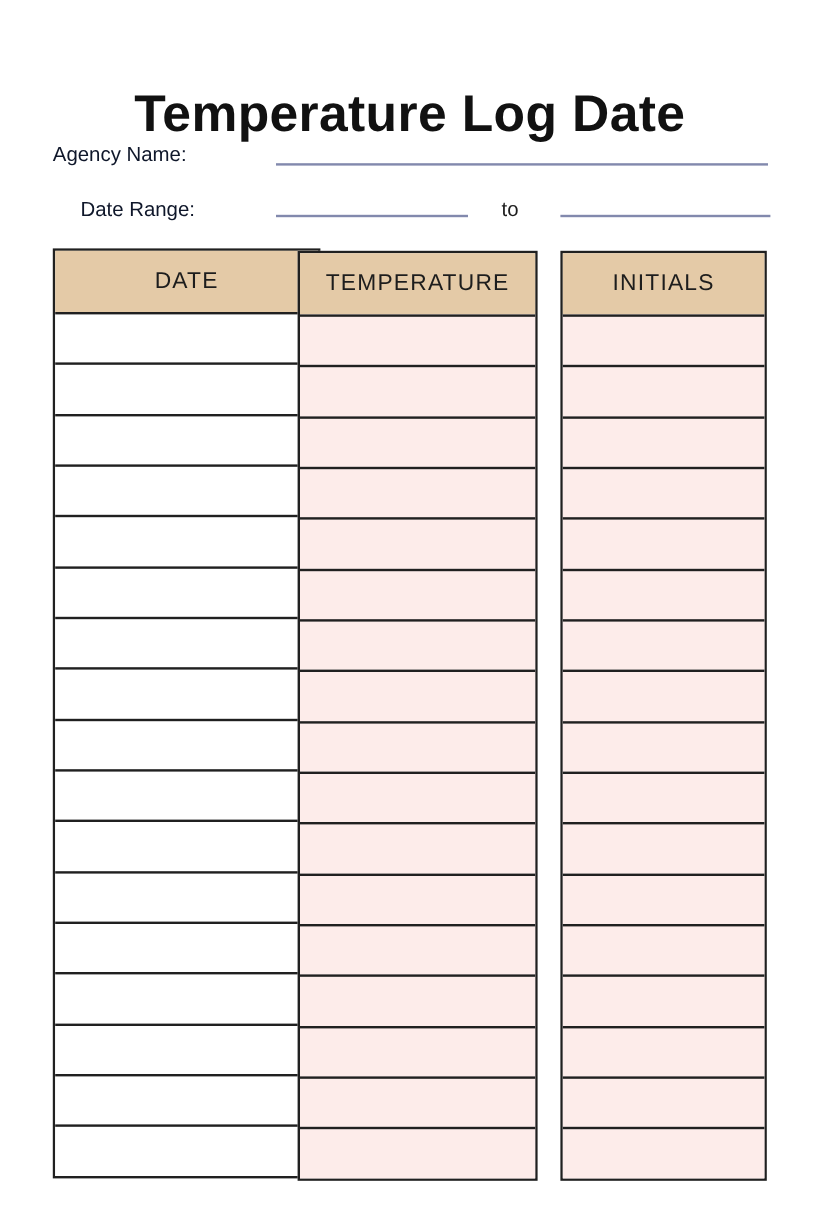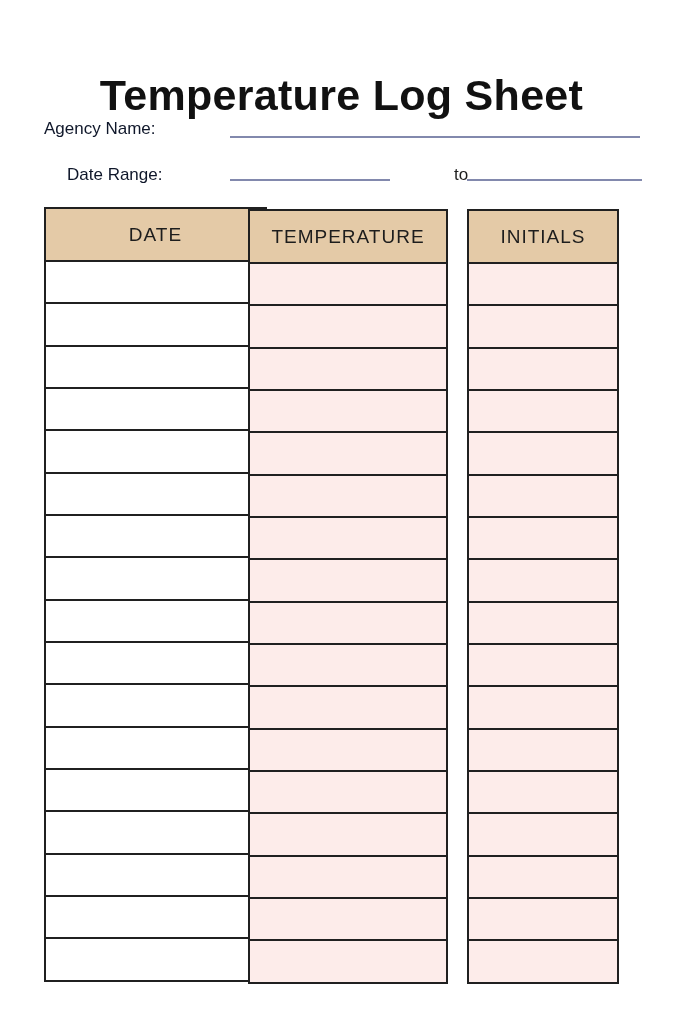--- a/index.html
+++ b/index.html
@@ -23,60 +23,60 @@
     letter-spacing: 0.3px;
     color: #111111;
   }
   .field-label {
     position: absolute;
     font-size: 17px;
     color: #0f172a;
   }
   .agency-label { left: 44px; top: 119px; }
   .daterange-label { left: 44px; top: 165px; margin-left: 23px; }
-  .to-label { position: absolute; left: 418px; top: 165px; font-size: 17px; color: #1d1d1d; margin-left: 36px; }
+  .to-label { position: absolute; left: 418px; top: 165px; font-size: 17px; color: #1d1d1d; }
   .blank-line {
     position: absolute;
     height: 2px;
     background: var(--underline, #8289ad);
   }
   .agency-line { left: 230px; top: 136px; width: 410px; }
   .daterange-start-line { left: 230px; top: 179px; width: 160px; }
   .daterange-end-line { left: 467px; top: 179px; width: 175px; }
 
   .col {
     position: absolute;
     box-sizing: border-box;
     border: 2px solid var(--border, #202020);
     background: #ffffff;
   }
   .col-date       { left: 44px;  top: 207px; width: 223px; }
   .col-temperature{ left: 248px; top: 209px; width: 200px; }
-  .col-initials   { left: 467px; top: 209px; width: 152px; }
+  .col-initials   { left: 467px; top: 209px; width: 172px; }
   .col-header {
     height: 51px;
     display: flex;
     align-items: center;
     justify-content: center;
     background: var(--header-bg, #e4caa7);
     font-size: 19px;
     letter-spacing: 1px;
     color: #1d1d1d;
   }
   .cell {
     height: 40.33px;
     border-top: 2px solid var(--border, #202020);
   }
 </style>
 </head>
 <body>
 
 <div class="page">
 
-  <h1 class="title">Temperature Log Sheet</h1>
+  <h1 class="title">Temperature Log Date</h1>
 
   <span class="field-label agency-label">Agency Name:</span>
   <div class="blank-line agency-line"></div>
 
   <span class="field-label daterange-label">Date Range:</span>
   <div class="blank-line daterange-start-line"></div>
   <span class="to-label">to</span>
   <div class="blank-line daterange-end-line"></div>
 
   <div class="col col-date">

